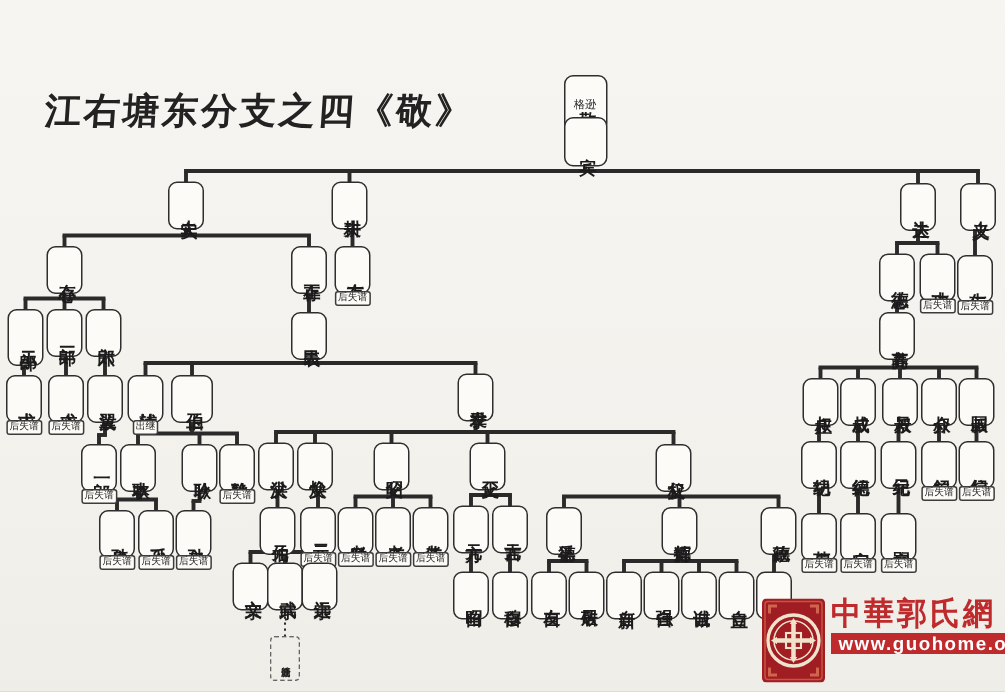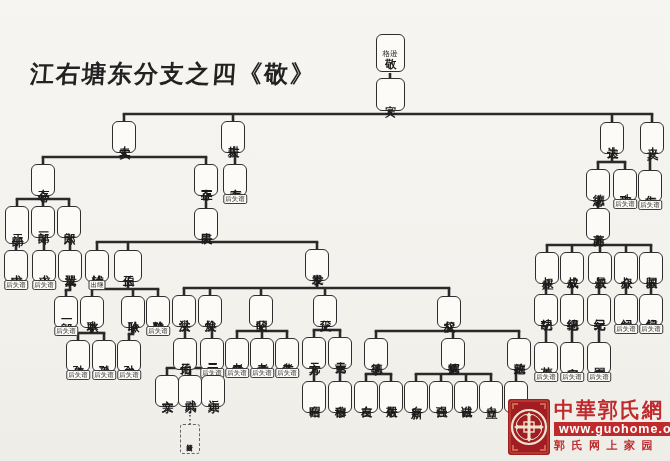--- a/index.html
+++ b/index.html
@@ -135,21 +135,21 @@
       <line x1="453" y1="370" x2="453" y2="374" stroke="#2a2a2a" stroke-width="2.6"></line>
       <line x1="414.7" y1="374" x2="492.3" y2="374" stroke="#2a2a2a" stroke-width="2.6"></line>
       <line x1="416" y1="374" x2="416" y2="382" stroke="#2a2a2a" stroke-width="2.6"></line>
       <line x1="441" y1="374" x2="441" y2="382" stroke="#2a2a2a" stroke-width="2.6"></line>
       <line x1="466" y1="374" x2="466" y2="382" stroke="#2a2a2a" stroke-width="2.6"></line>
       <line x1="491" y1="374" x2="491" y2="382" stroke="#2a2a2a" stroke-width="2.6"></line>
       <line x1="516" y1="370" x2="516" y2="382" stroke="#2a2a2a" stroke-width="2.6"></line>
       <line x1="190" y1="407" x2="190" y2="425" stroke="#2a2a2a" stroke-width="1.3" stroke-dasharray="1.5 2.5"></line>
     </svg>
   <div id="nodes-layer">
-      <div class="node col" style="left: 375.5px; top: 34px; width: 29px; height: 38px;">
+      <div class="node col" style="left: 375.5px; top: 50px; width: 29px; height: 38px;">
         <span class="vlabel">敬</span>
         <span class="note-inside">格逊</span>
       </div>
       <div class="node" style="left: 375.5px; top: 78px; width: 29px; height: 33px;">
         <span class="vlabel">宾</span>
       </div>
       <div class="node" style="left: 112px; top: 121px; width: 24px; height: 32px;">
         <span class="vlabel">实夫</span>
       </div>
       <div class="node" style="left: 221px; top: 121px; width: 24px; height: 32px;">
@@ -393,16 +393,15 @@
       <path d="M6 28 l4 -2.5 v5 z" fill="#f0e3cd"></path>
       <path d="M36 28 l-4 -2.5 v5 z" fill="#f0e3cd"></path>
       <path d="M4 4 h6 v2 h-4 v4 h-2 z" fill="#d0644c"></path>
       <path d="M38 4 h-6 v2 h4 v4 h2 z" fill="#d0644c"></path>
       <path d="M4 52 h6 v-2 h-4 v-4 h-2 z" fill="#d0644c"></path>
       <path d="M38 52 h-6 v-2 h4 v-4 h2 z" fill="#d0644c"></path>
     </svg>
     <div class="wm-text">
       <div class="wm-title">中華郭氏網</div>
       <div class="wm-banner">www.guohome.org</div>
-      <div class="wm-tagline">郭氏网上家园</div>
     </div>
   </div>
 </div>
 
 </body></html>

